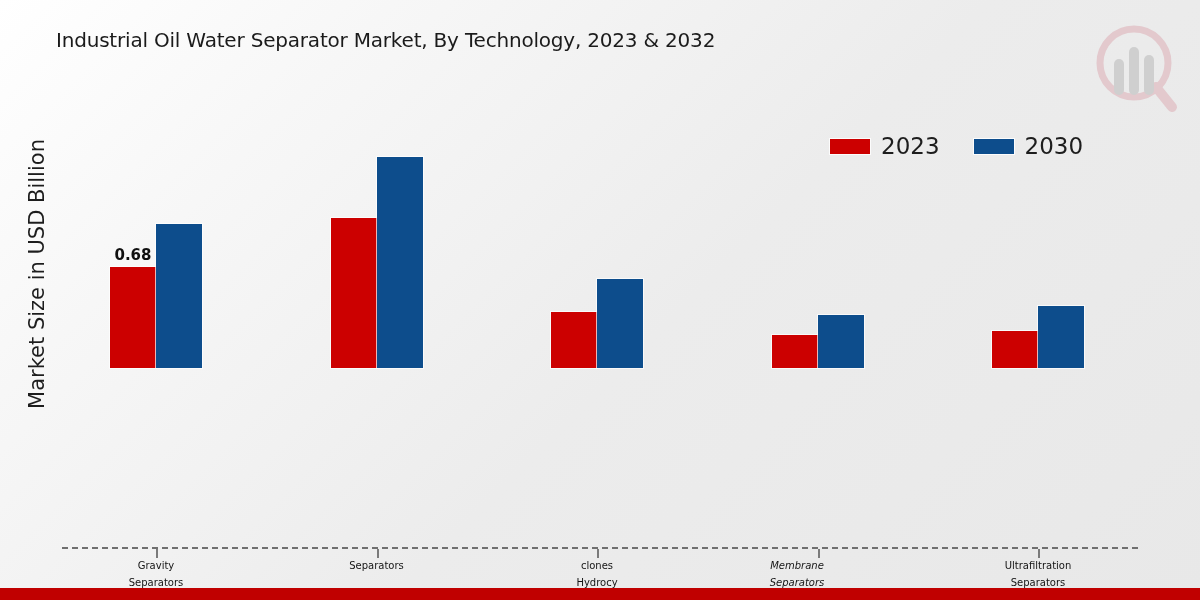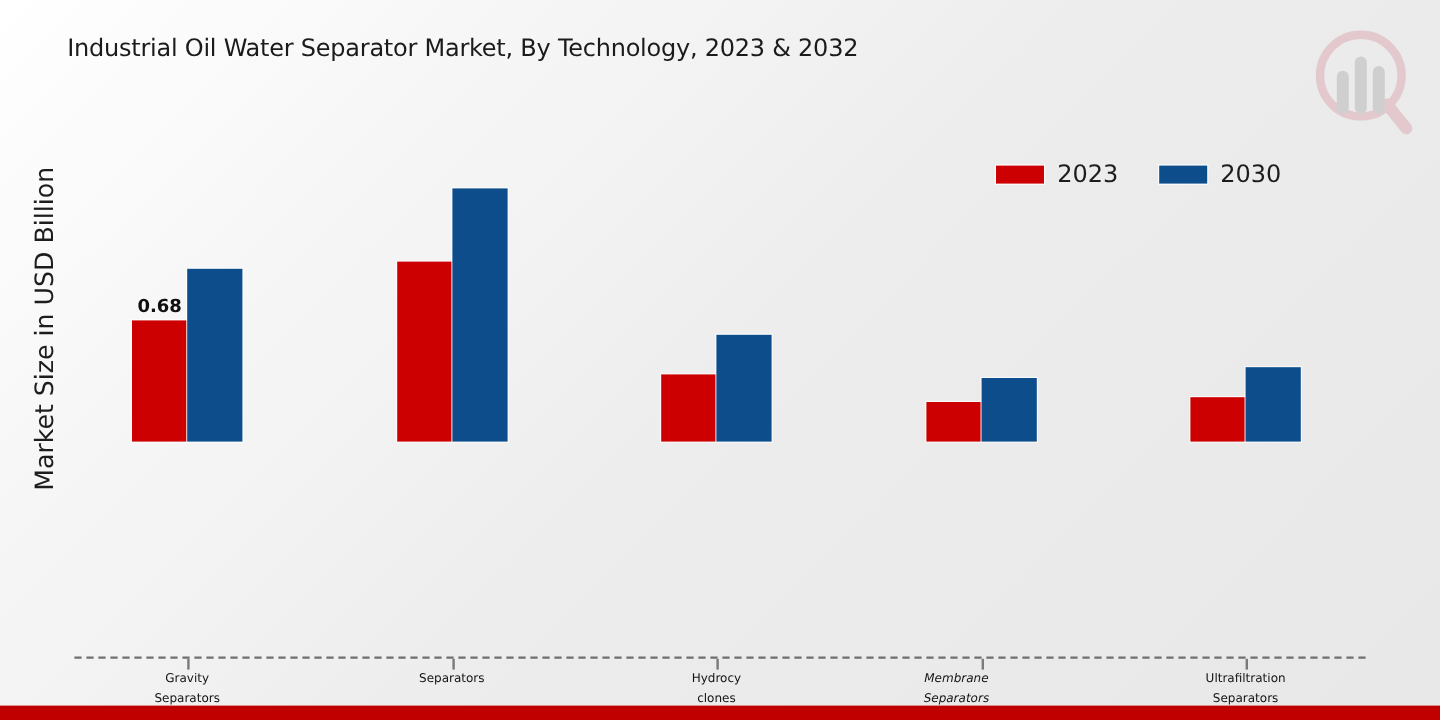--- a/index.html
+++ b/index.html
@@ -73,21 +73,21 @@
     display: flex;
     align-items: center;
     gap: 11px;
   }
   .legend-swatch {
     width: 40px;
     height: 15px;
     box-shadow: 0 0 0 1px rgba(255,255,255,0.85);
   }
   .legend-text {
-    font-size: 20px;
+    font-size: 23px;
     color: #1d1d1d;
     font-family: "DejaVu Sans", sans-serif;
   }
 
   
   #plot {
     position: absolute;
     left: 0;
     top: 0;
     width: 1200px;
@@ -221,22 +221,22 @@
       </div>
     <div id="cats-layer">
         <div class="cat-label" style="left: 56px;">
           <div>Gravity</div>
           <div>Separators</div>
         </div>
         <div class="cat-label" style="left: 276.5px;">
           <div>Separators</div>
         </div>
         <div class="cat-label" style="left: 497px;">
+          <div>clones</div>
           <div>Hydrocy</div>
-          <div>clones</div>
         </div>
         <div class="cat-label" style="left: 697px; font-style: italic;">
           <div>Membrane</div>
           <div>Separators</div>
         </div>
         <div class="cat-label" style="left: 938px;">
           <div>Ultrafiltration</div>
           <div>Separators</div>
         </div>
       </div>

